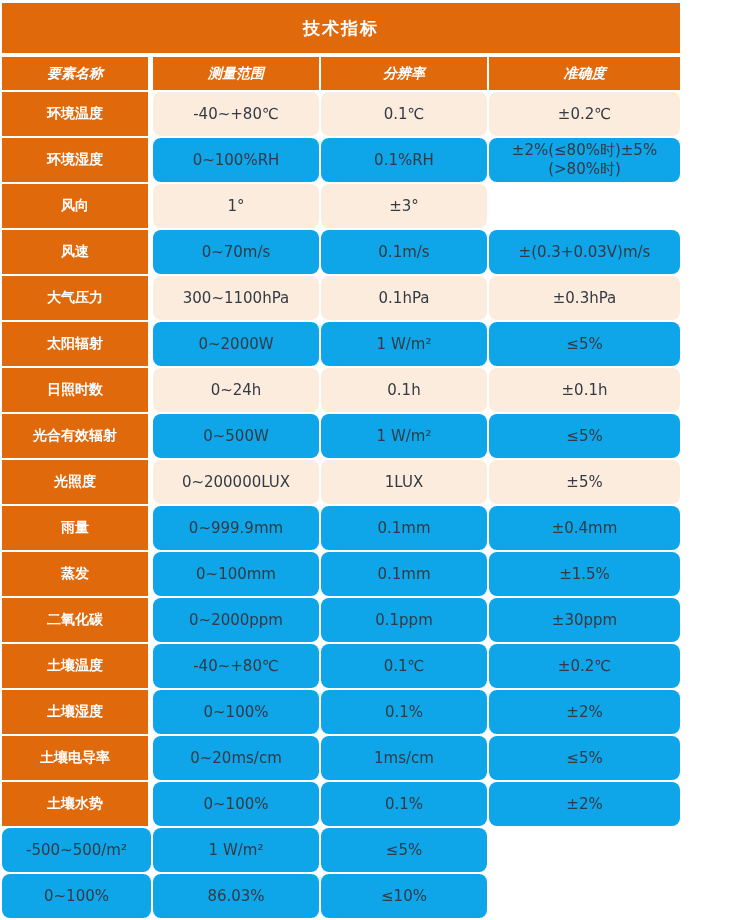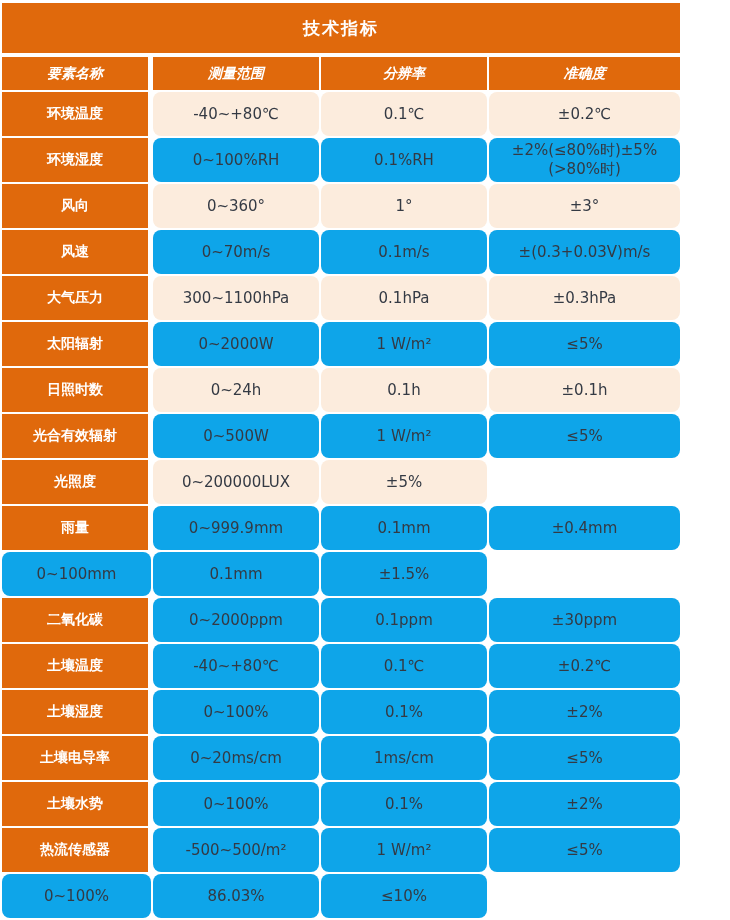--- a/index.html
+++ b/index.html
@@ -92,21 +92,20 @@
         <div class="cell data-cell">±0.2℃</div>
       </div>
       <div class="row data-row dark">
         <div class="cell label-cell first-col">环境湿度</div>
         <div class="cell data-cell">0~100%RH</div>
         <div class="cell data-cell">0.1%RH</div>
         <div class="cell data-cell">±2%(≤80%时)±5%(&gt;80%时)</div>
       </div>
       <div class="row data-row light">
         <div class="cell label-cell first-col">风向</div>
-        <div class="cell data-cell">0~360°</div>
         <div class="cell data-cell">1°</div>
         <div class="cell data-cell">±3°</div>
       </div>
       <div class="row data-row dark">
         <div class="cell label-cell first-col">风速</div>
         <div class="cell data-cell">0~70m/s</div>
         <div class="cell data-cell">0.1m/s</div>
         <div class="cell data-cell">±(0.3+0.03V)m/s</div>
       </div>
       <div class="row data-row light">
@@ -129,29 +128,31 @@
       </div>
       <div class="row data-row dark">
         <div class="cell label-cell first-col">光合有效辐射</div>
         <div class="cell data-cell">0~500W</div>
         <div class="cell data-cell">1 W/m²</div>
         <div class="cell data-cell">≤5%</div>
       </div>
       <div class="row data-row light">
         <div class="cell label-cell first-col">光照度</div>
         <div class="cell data-cell">0~200000LUX</div>
+        <div class="cell data-cell">1LUX</div>
         <div class="cell data-cell">±5%</div>
       </div>
       <div class="row data-row dark">
         <div class="cell label-cell first-col">雨量</div>
         <div class="cell data-cell">0~999.9mm</div>
         <div class="cell data-cell">0.1mm</div>
         <div class="cell data-cell">±0.4mm</div>
       </div>
       <div class="row data-row dark">
+        <div class="cell label-cell first-col">蒸发</div>
         <div class="cell data-cell">0~100mm</div>
         <div class="cell data-cell">0.1mm</div>
         <div class="cell data-cell">±1.5%</div>
       </div>
       <div class="row data-row dark">
         <div class="cell label-cell first-col">二氧化碳</div>
         <div class="cell data-cell">0~2000ppm</div>
         <div class="cell data-cell">0.1ppm</div>
         <div class="cell data-cell">±30ppm</div>
       </div>
@@ -173,21 +174,20 @@
         <div class="cell data-cell">1ms/cm</div>
         <div class="cell data-cell">≤5%</div>
       </div>
       <div class="row data-row dark">
         <div class="cell label-cell first-col">土壤水势</div>
         <div class="cell data-cell">0~100%</div>
         <div class="cell data-cell">0.1%</div>
         <div class="cell data-cell">±2%</div>
       </div>
       <div class="row data-row dark">
-        <div class="cell label-cell first-col">热流传感器</div>
         <div class="cell data-cell">-500~500/m²</div>
         <div class="cell data-cell">1 W/m²</div>
         <div class="cell data-cell">≤5%</div>
       </div>
       <div class="row data-row dark">
         <div class="cell data-cell">0~100%</div>
         <div class="cell data-cell">86.03%</div>
         <div class="cell data-cell">≤10%</div>
       </div>
     </div>

